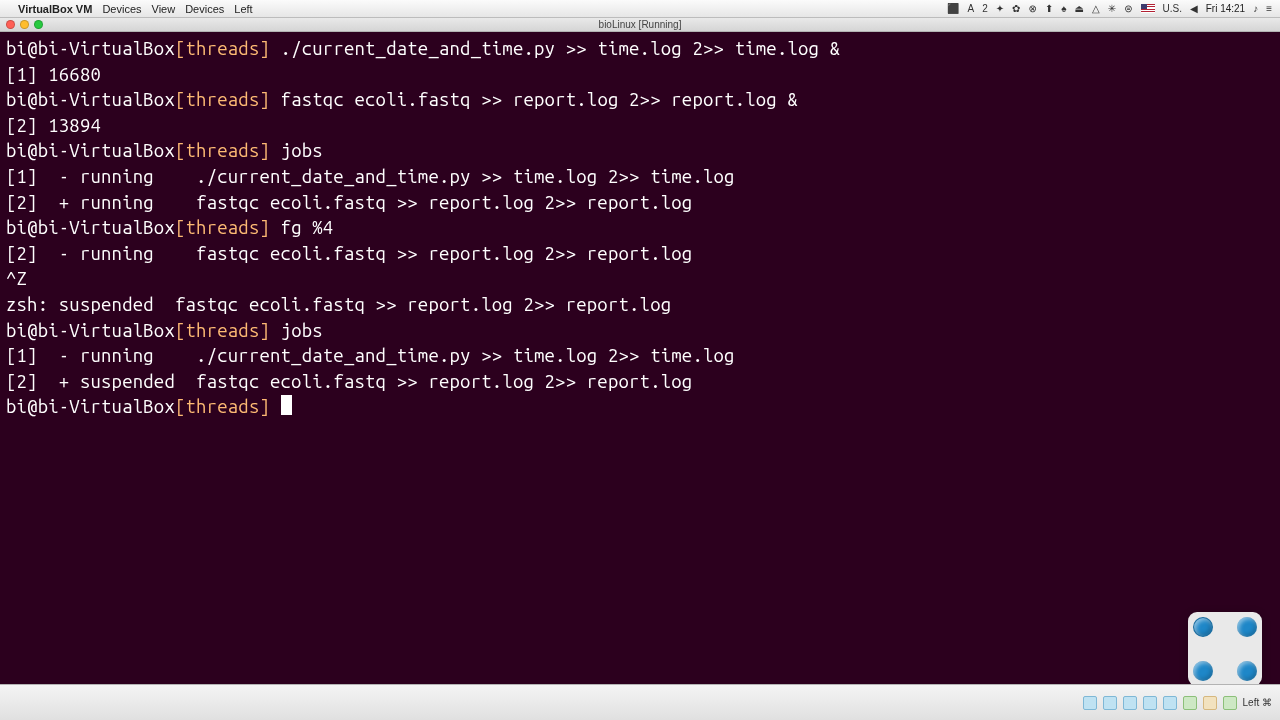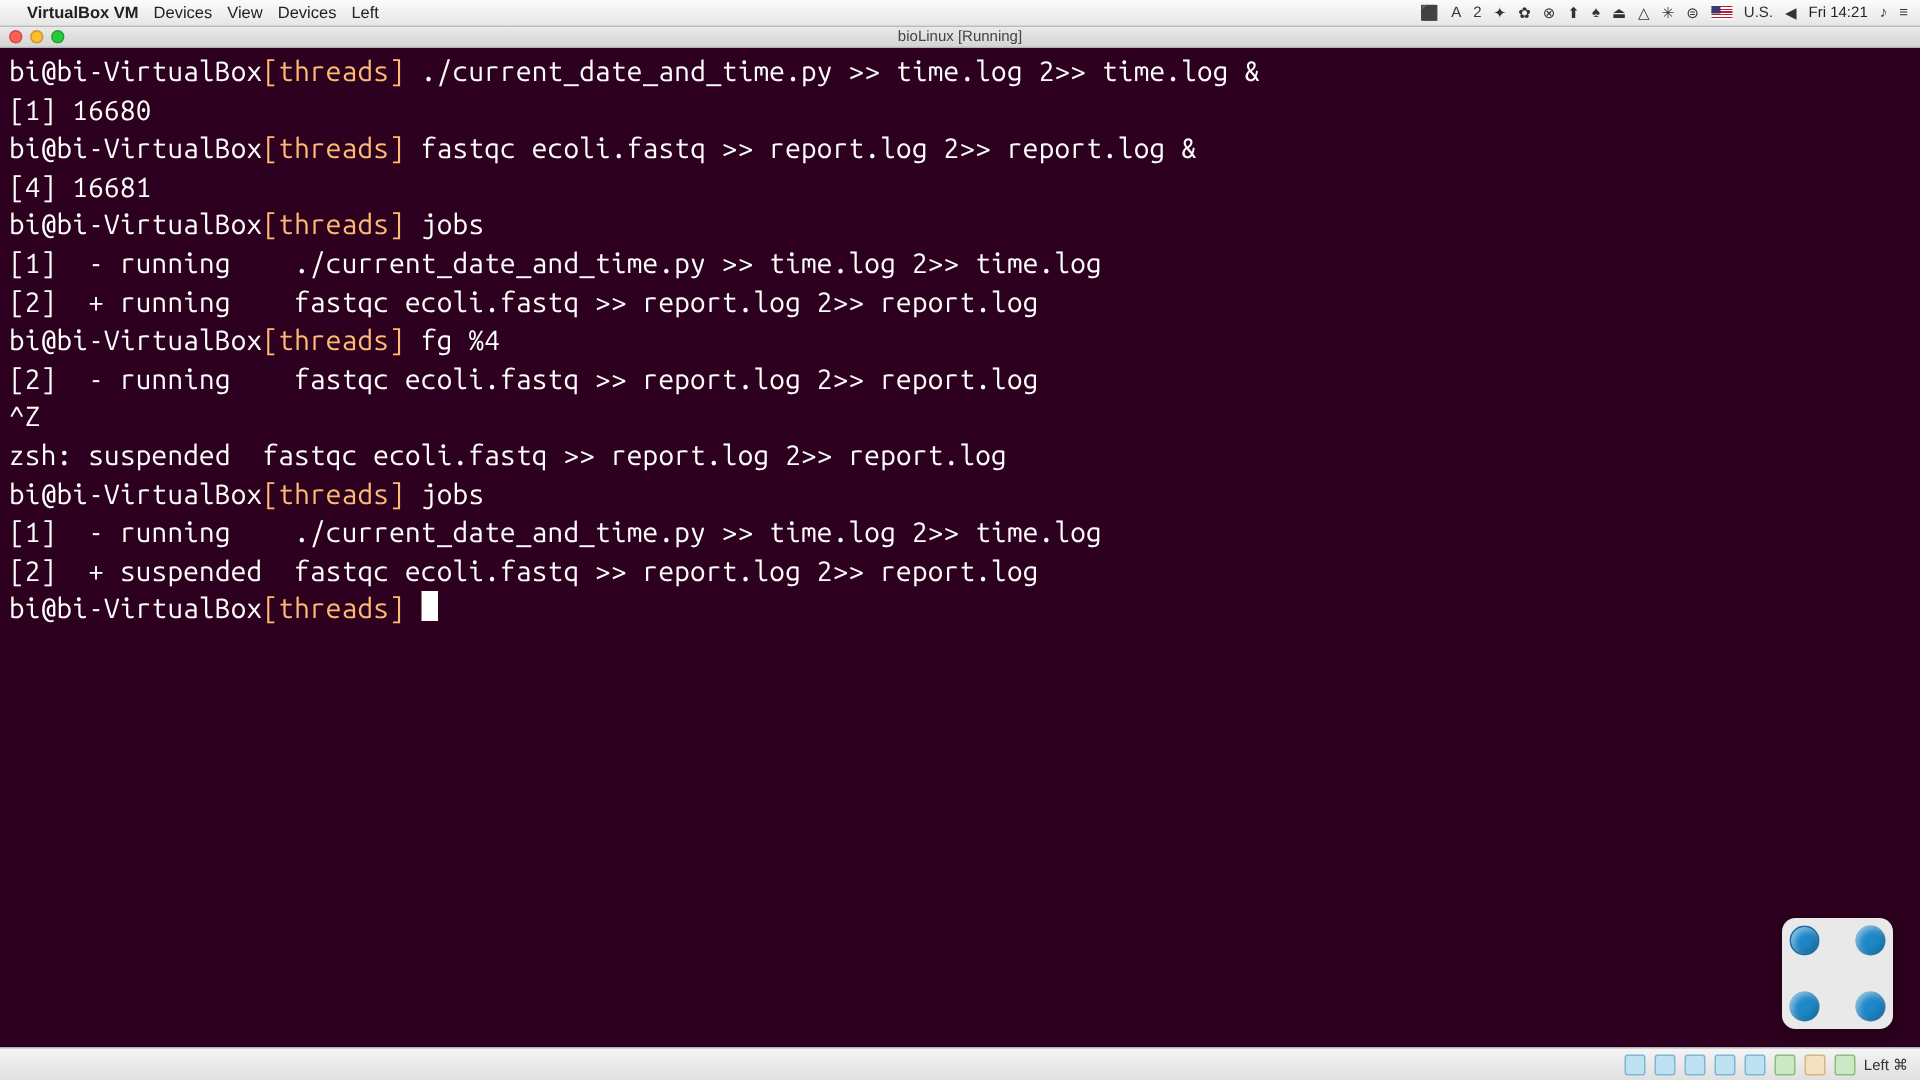--- a/index.html
+++ b/index.html
@@ -70,21 +70,21 @@
     width: 11px;
     height: 20px;
     background:#fff;
     vertical-align: -2px;
   }
 
   
   .vm-status {
     position:absolute;
     bottom:0; left:0; right:0;
-    height:22px;
+    height:36px;
     background:linear-gradient(#f4f4f4,#e0e0e0);
     border-top:1px solid #b3b3b3;
     display:flex;
     align-items:center;
     justify-content:flex-end;
     padding:0 8px;
     font-size:10px;
     color:#333;
     gap:6px;
   }
@@ -146,21 +146,21 @@
     <div class="tl r"></div>
     <div class="tl y"></div>
     <div class="tl g"></div>
   </div>
   <div class="vm-title">bioLinux [Running]</div>
 </div>
 
 <div class="terminal"><span class="prompt-user">bi@bi-VirtualBox</span><span class="prompt-dir">[threads]</span> <span>./current_date_and_time.py &gt;&gt; time.log 2&gt;&gt; time.log &amp;</span>
 <span>[1] 16680</span>
 <span class="prompt-user">bi@bi-VirtualBox</span><span class="prompt-dir">[threads]</span> <span>fastqc ecoli.fastq &gt;&gt; report.log 2&gt;&gt; report.log &amp;</span>
-<span>[4] 16681</span>
+<span>[2] 13894</span>
 <span class="prompt-user">bi@bi-VirtualBox</span><span class="prompt-dir">[threads]</span> <span>jobs</span>
 <span>[1]  - running    ./current_date_and_time.py &gt;&gt; time.log 2&gt;&gt; time.log</span>
 <span>[2]  + running    fastqc ecoli.fastq &gt;&gt; report.log 2&gt;&gt; report.log</span>
 <span class="prompt-user">bi@bi-VirtualBox</span><span class="prompt-dir">[threads]</span> <span>fg %4</span>
 <span>[2]  - running    fastqc ecoli.fastq &gt;&gt; report.log 2&gt;&gt; report.log</span>
 <span>^Z</span>
 <span>zsh: suspended  fastqc ecoli.fastq &gt;&gt; report.log 2&gt;&gt; report.log</span>
 <span class="prompt-user">bi@bi-VirtualBox</span><span class="prompt-dir">[threads]</span> <span>jobs</span>
 <span>[1]  - running    ./current_date_and_time.py &gt;&gt; time.log 2&gt;&gt; time.log</span>
 <span>[2]  + suspended  fastqc ecoli.fastq &gt;&gt; report.log 2&gt;&gt; report.log</span>

